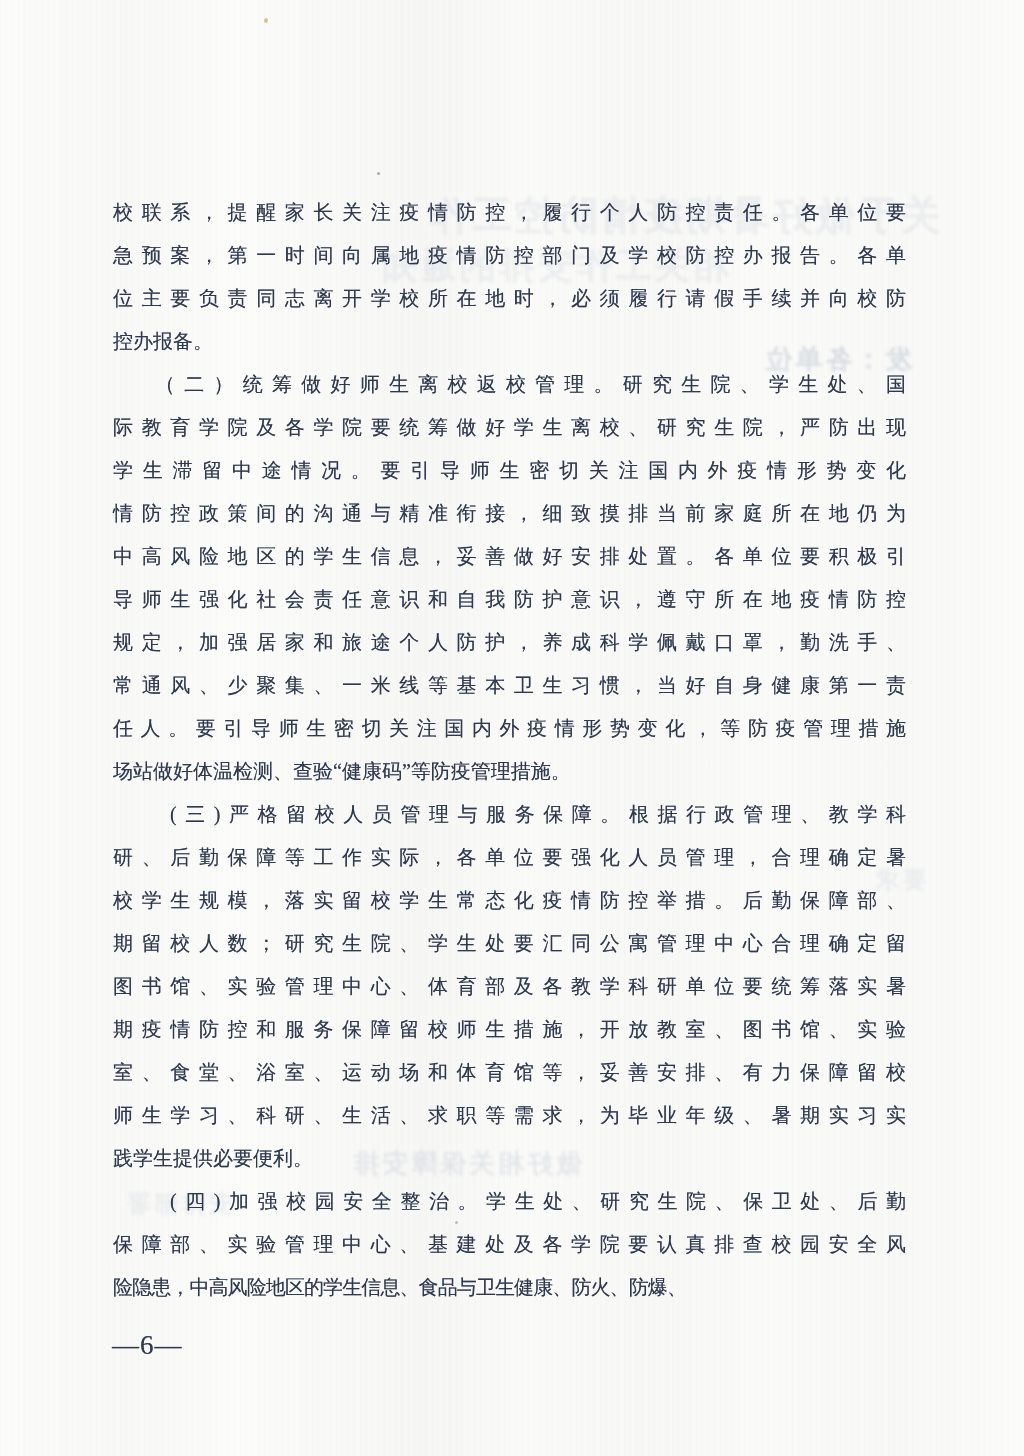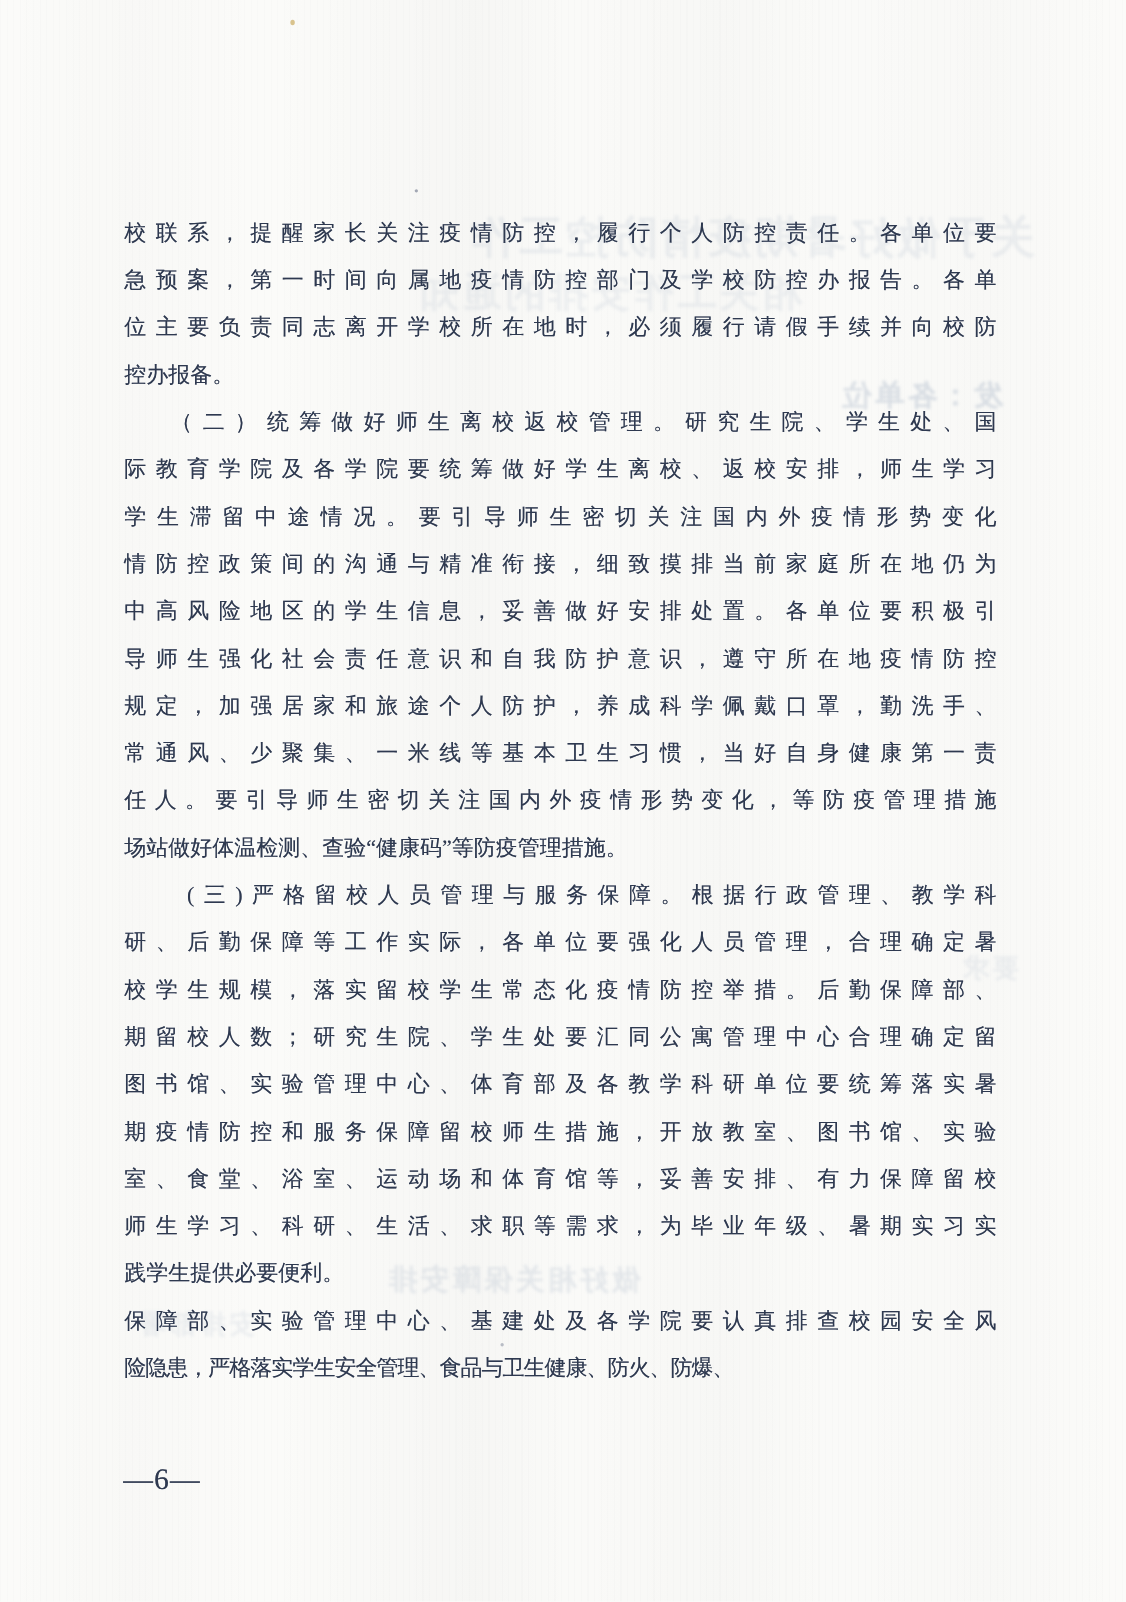--- a/index.html
+++ b/index.html
@@ -73,39 +73,40 @@
     <span class="ghost" style="left: 350px; top: 1146px; font-size: 26px; opacity: 0.2;">做好相关保障安排</span>
     <span class="ghost" style="left: 124px; top: 1188px; font-size: 24px; opacity: 0.14;">安排部署</span>
   </div>
 
 <div class="text-block" id="text-block">
     <div class="line j">校联系，提醒家长关注疫情防控，履行个人防控责任。各单位要</div>
     <div class="line j">急预案，第一时间向属地疫情防控部门及学校防控办报告。各单</div>
     <div class="line j">位主要负责同志离开学校所在地时，必须履行请假手续并向校防</div>
     <div class="line">控办报备。</div>
     <div class="line j" style="text-indent: 42px;">（二）统筹做好师生离校返校管理。研究生院、学生处、国</div>
-    <div class="line j">际教育学院及各学院要统筹做好学生离校、返校安排，师生学习</div>
+    <div class="line j">际教育学院及各学院要统筹做好学生离校、研究生院，严防出现</div>
     <div class="line j">学生滞留中途情况。要引导师生密切关注国内外疫情形势变化</div>
     <div class="line j">情防控政策间的沟通与精准衔接，细致摸排当前家庭所在地仍为</div>
     <div class="line j">中高风险地区的学生信息，妥善做好安排处置。各单位要积极引</div>
     <div class="line j">导师生强化社会责任意识和自我防护意识，遵守所在地疫情防控</div>
     <div class="line j">规定，加强居家和旅途个人防护，养成科学佩戴口罩，勤洗手、</div>
     <div class="line j">常通风、少聚集、一米线等基本卫生习惯，当好自身健康第一责</div>
     <div class="line j">任人。要引导师生密切关注国内外疫情形势变化，等防疫管理措施</div>
     <div class="line">场站做好体温检测、查验“健康码”等防疫管理措施。</div>
     <div class="line j" style="text-indent: 57px;">(三)严格留校人员管理与服务保障。根据行政管理、教学科</div>
     <div class="line j">研、后勤保障等工作实际，各单位要强化人员管理，合理确定暑</div>
     <div class="line j">校学生规模，落实留校学生常态化疫情防控举措。后勤保障部、</div>
     <div class="line j">期留校人数；研究生院、学生处要汇同公寓管理中心合理确定留</div>
     <div class="line j">图书馆、实验管理中心、体育部及各教学科研单位要统筹落实暑</div>
     <div class="line j">期疫情防控和服务保障留校师生措施，开放教室、图书馆、实验</div>
     <div class="line j">室、食堂、浴室、运动场和体育馆等，妥善安排、有力保障留校</div>
     <div class="line j">师生学习、科研、生活、求职等需求，为毕业年级、暑期实习实</div>
     <div class="line">践学生提供必要便利。</div>
+    <div class="line j" style="text-indent: 57px;">(四)加强校园安全整治。学生处、研究生院、保卫处、后勤</div>
     <div class="line j">保障部、实验管理中心、基建处及各学院要认真排查校园安全风</div>
-    <div class="line" style="letter-spacing: -0.9px;">险隐患，严格落实学生安全管理、食品与卫生健康、防火、防爆、</div>
+    <div class="line" style="letter-spacing: -0.9px;">险隐患，中高风险地区的学生信息、食品与卫生健康、防火、防爆、</div>
   </div>
 
 <div class="page-number">—6—</div>
 
 <div class="speck s1"></div>
 <div class="speck s2"></div>
 <div class="speck s3"></div>
 
 </body></html>

